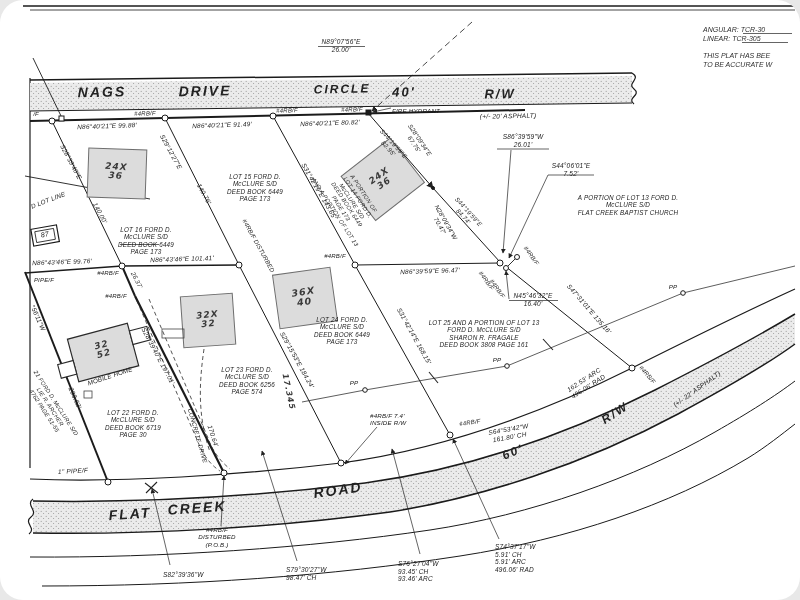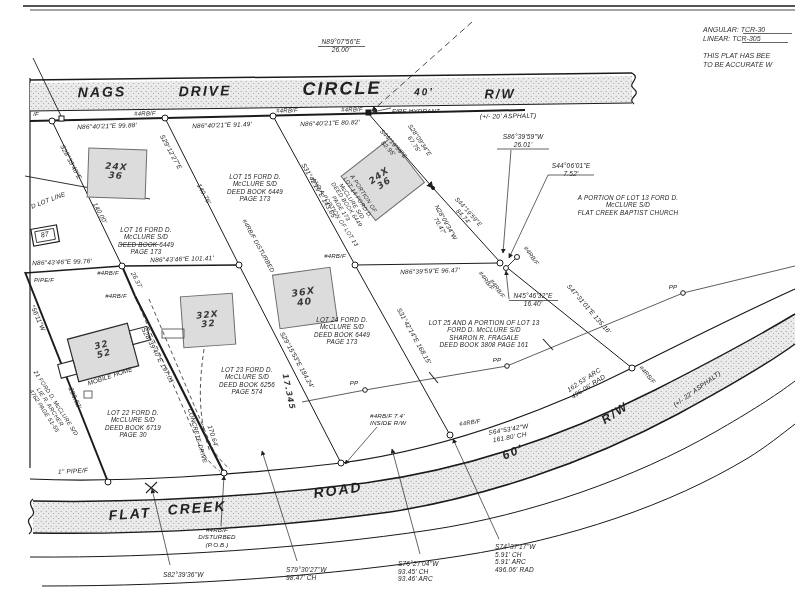--- a/index.html
+++ b/index.html
@@ -1,17 +1,17 @@
 <!DOCTYPE html>
 <html><head>
 <meta charset="utf-8">
 <style>
   html,body{margin:0;padding:0;background:#e8e8e8;}
   #page{position:relative;width:800px;height:600px;background:#ffffff;overflow:hidden;
-        font-family:"Liberation Sans",sans-serif;color:#1b1b1b;}
+        font-family:"Liberation Sans",sans-serif;color:#1b1b1b;border-radius:23px;}
   #linework{position:absolute;left:0;top:0;width:800px;height:600px;}
   .lbl{position:absolute;white-space:pre-line;line-height:1.18;font-style:italic;
        color:#1b1b1b;transform-origin:center center;}
   .lbl.c{transform:translate(-50%,-50%) rotate(var(--r));text-align:center;}
   .lbl.l{transform:translate(0,-50%) rotate(var(--r));text-align:left;transform-origin:left center;}
   .st{letter-spacing:2px;font-weight:700;color:#222;}
   .sm{letter-spacing:0.2px;}
   .lot{letter-spacing:0.2px;}
   .nt{color:#2e2e2e;}
   .hd{font-family:"DejaVu Sans",sans-serif;font-weight:600;color:#3a3a3a;
@@ -160,22 +160,22 @@
       <g transform="rotate(-10 45 235)">
         <rect x="32" y="227" width="26" height="17" fill="#ffffff" stroke="#1b1b1b" stroke-width="1.2"></rect>
         <rect x="35.5" y="230" width="19" height="11" fill="none" stroke="#1b1b1b" stroke-width="0.8"></rect>
       </g>
     </g>
   </svg>
 
   <div id="labels">
       <div class="lbl st c" style="left: 102px; top: 92px; --r: -1deg; font-size: 14px;">NAGS</div>
       <div class="lbl st c" style="left: 205px; top: 91px; --r: -1deg; font-size: 14px;">DRIVE</div>
-      <div class="lbl st c" style="left: 342px; top: 89px; --r: -1deg; font-size: 18px;">CIRCLE</div>
-      <div class="lbl st c" style="left: 424px; top: 92px; --r: -1deg; font-size: 10px;">40'</div>
+      <div class="lbl st c" style="left: 342px; top: 89px; --r: -1deg; font-size: 12px;">CIRCLE</div>
+      <div class="lbl st c" style="left: 404px; top: 92px; --r: -1deg; font-size: 13px;">40'</div>
       <div class="lbl st c" style="left: 500px; top: 94px; --r: -1deg; font-size: 13px;">R/W</div>
       <div class="lbl sm c" style="left: 508px; top: 116px; --r: -1deg; font-size: 6.5px;">(+/- 20' ASPHALT)</div>
       <div class="lbl sm c" style="left: 416px; top: 111px; --r: 0deg; font-size: 6.2px;">FIRE HYDRANT</div>
       <div class="lbl sm c" style="left: 341px; top: 46px; --r: 0deg; font-size: 6.5px;">N89°07'56"E
 26.00'</div>
       <div class="lbl nt l" style="left: 703px; top: 30px; --r: 0deg; font-size: 7px;">ANGULAR: TCR-30</div>
       <div class="lbl nt l" style="left: 703px; top: 39px; --r: 0deg; font-size: 7px;">LINEAR: TCR-305</div>
       <div class="lbl nt l" style="left: 703px; top: 56px; --r: 0deg; font-size: 7px;">THIS PLAT HAS BEE</div>
       <div class="lbl nt l" style="left: 703px; top: 65px; --r: 0deg; font-size: 7px;">TO BE ACCURATE W</div>
       <div class="lbl sm c" style="left: 145px; top: 114px; --r: -2deg; font-size: 6px;">#4RB/F</div>

